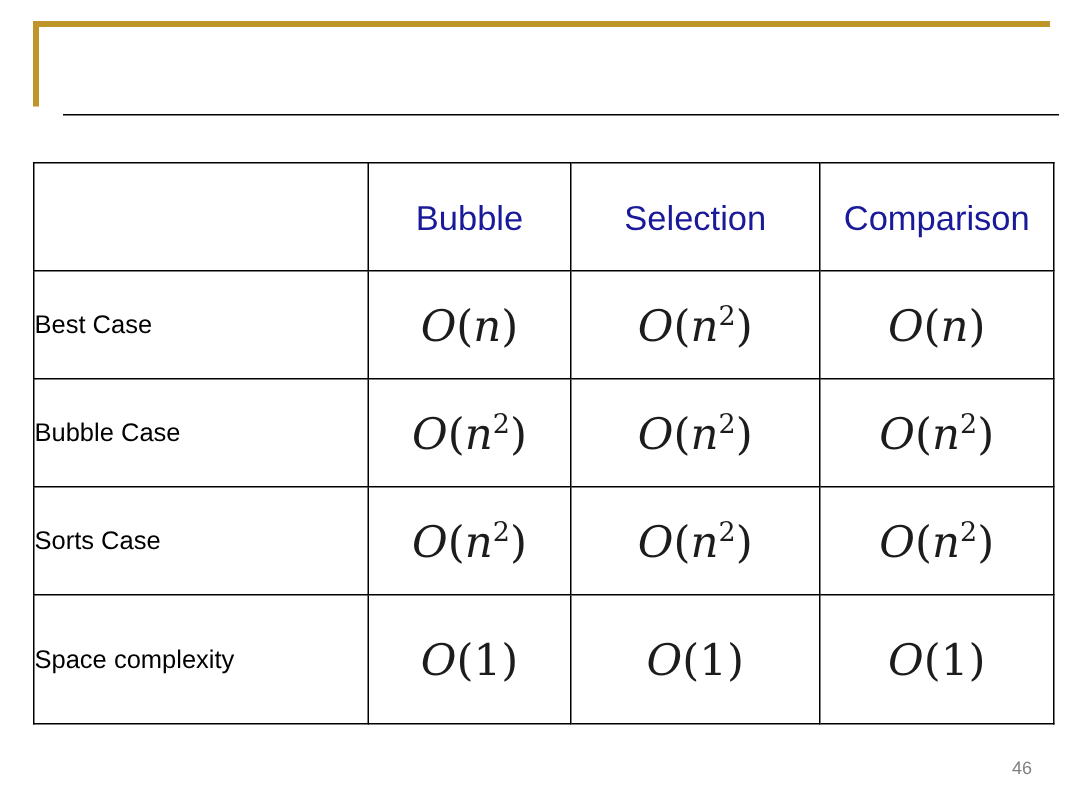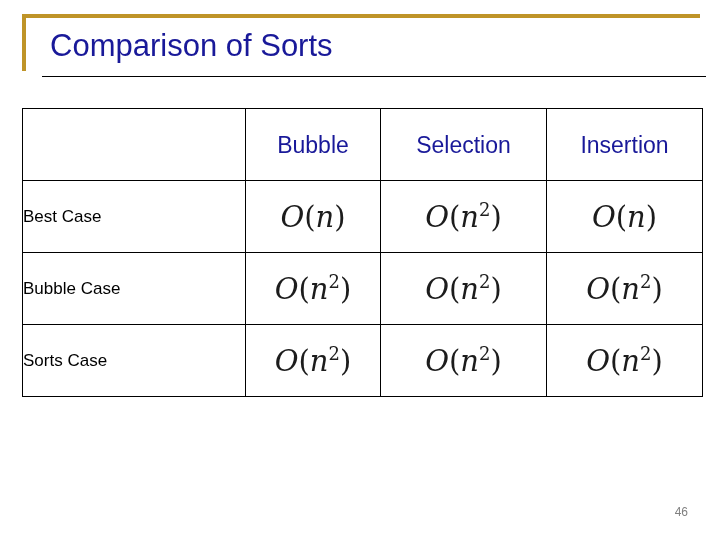--- a/index.html
+++ b/index.html
@@ -136,37 +136,36 @@
     font-size: 12px;
     color: #808080;
   }
 </style>
 </head>
 <body>
 
 <div class="slide-header">
   <div class="accent-top"></div>
   <div class="accent-left"></div>
-  <div class="page-title">Comparison of Sorts</div>
 </div>
 <div class="title-rule"></div>
 
 <table class="comparison-table">
   <colgroup>
     <col class="col-label">
     <col class="col-bubble">
     <col class="col-select">
     <col class="col-insert">
   </colgroup>
   <tbody>
     <tr class="head-row">
       <td class="head-blank"></td>
       <td class="head-cell">Bubble</td>
       <td class="head-cell">Selection</td>
-      <td class="head-cell">Insertion</td>
+      <td class="head-cell">Comparison</td>
     </tr>
 
     <tr class="data-row">
       <td class="row-label">Best Case</td>
       <td class="big-o"><span class="var">O</span><span class="paren">(</span><span class="var">n</span><span class="paren">)</span></td>
       <td class="big-o"><span class="var">O</span><span class="paren">(</span><span class="var">n</span><sup>2</sup><span class="paren">)</span></td>
       <td class="big-o"><span class="var">O</span><span class="paren">(</span><span class="var">n</span><span class="paren">)</span></td>
     </tr>
 
     <tr class="data-row">
@@ -176,16 +175,22 @@
       <td class="big-o"><span class="var">O</span><span class="paren">(</span><span class="var">n</span><sup>2</sup><span class="paren">)</span></td>
     </tr>
 
     <tr class="data-row">
       <td class="row-label">Sorts Case</td>
       <td class="big-o"><span class="var">O</span><span class="paren">(</span><span class="var">n</span><sup>2</sup><span class="paren">)</span></td>
       <td class="big-o"><span class="var">O</span><span class="paren">(</span><span class="var">n</span><sup>2</sup><span class="paren">)</span></td>
       <td class="big-o"><span class="var">O</span><span class="paren">(</span><span class="var">n</span><sup>2</sup><span class="paren">)</span></td>
     </tr>
 
+    <tr class="last-row">
+      <td class="row-label">Space complexity</td>
+      <td class="big-o"><span class="var">O</span><span class="paren">(</span><span class="num">1</span><span class="paren">)</span></td>
+      <td class="big-o"><span class="var">O</span><span class="paren">(</span><span class="num">1</span><span class="paren">)</span></td>
+      <td class="big-o"><span class="var">O</span><span class="paren">(</span><span class="num">1</span><span class="paren">)</span></td>
+    </tr>
   </tbody>
 </table>
 
 <div class="page-number">46</div>
 
 </body></html>

